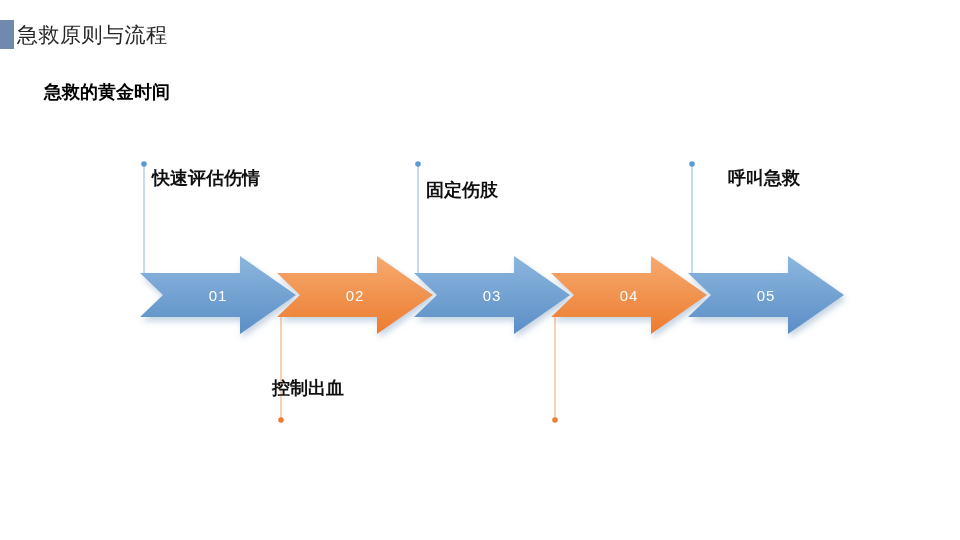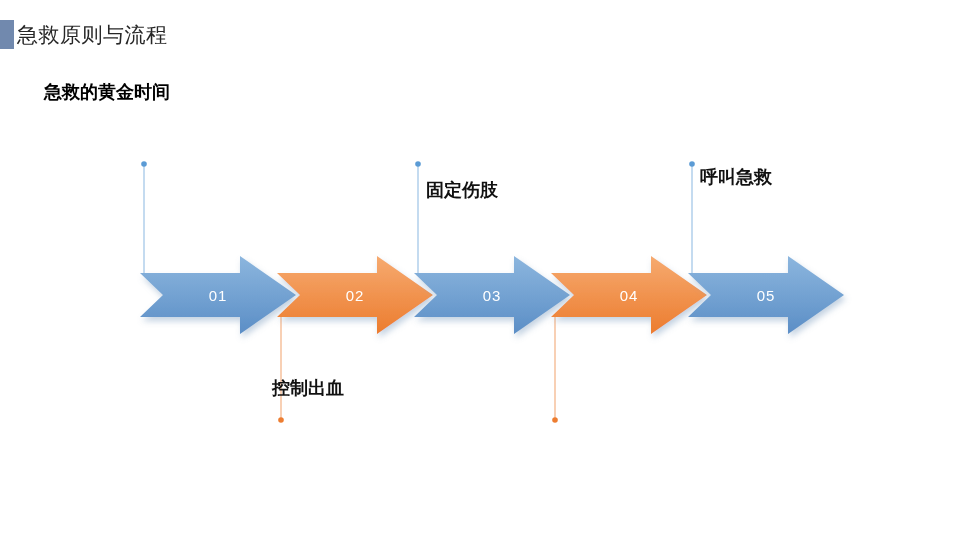--- a/index.html
+++ b/index.html
@@ -83,16 +83,17 @@
       </g>
     <g id="numbers">
         <text x="218" y="301" text-anchor="middle" class="num">01</text>
         <text x="355" y="301" text-anchor="middle" class="num">02</text>
         <text x="492" y="301" text-anchor="middle" class="num">03</text>
         <text x="629" y="301" text-anchor="middle" class="num">04</text>
         <text x="766" y="301" text-anchor="middle" class="num">05</text>
       </g>
   </svg>
 
+<div class="step-label" style="left: 152px; top: 168px;">快速评估伤情</div>
     <div class="step-label" style="left: 272px; top: 378px;">控制出血</div>
     <div class="step-label" style="left: 426px; top: 180px;">固定伤肢</div>
-    <div class="step-label" style="left: 700px; top: 168px; font-family: Liberation Mono, monospace;">呼叫急救</div>
+    <div class="step-label" style="left: 728px; top: 168px;">呼叫急救</div>
   </div>
 
 </body></html>

